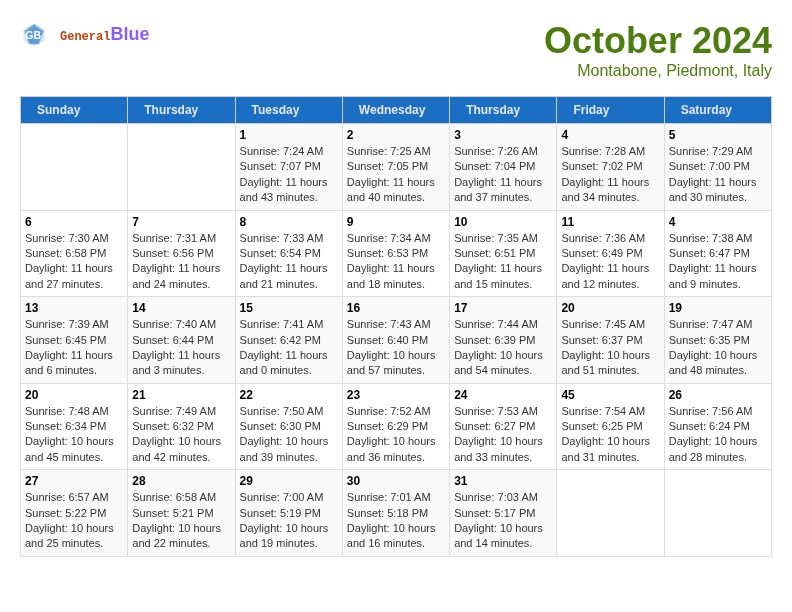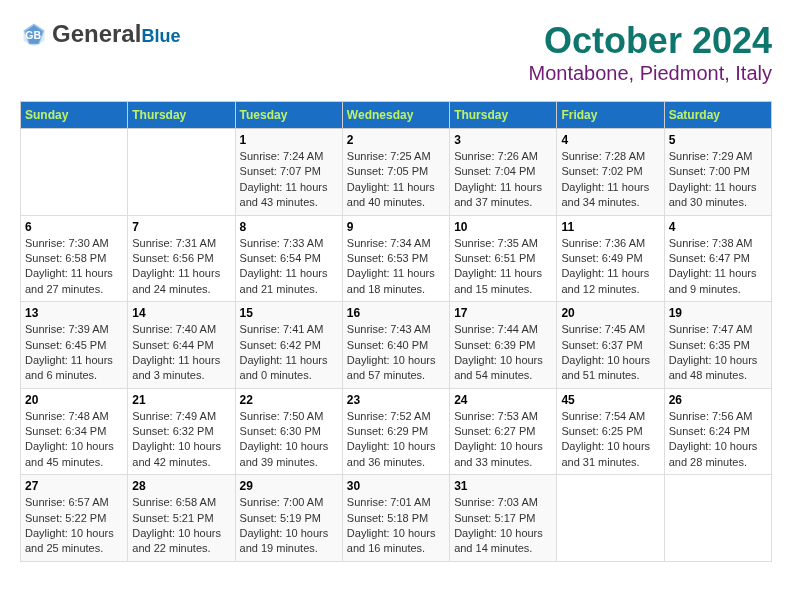--- a/index.html
+++ b/index.html
@@ -12,49 +12,49 @@
     }
     .header {
       display: flex;
       justify-content: space-between;
       align-items: flex-start;
       margin-bottom: 16px;
     }
     .logo {
       display: flex;
       align-items: center;
-      gap: 4px;
+      gap: 12px;
     }
     .logo-icon {
       width: 28px;
       height: 28px;
     }
     .title-block {
       text-align: right;
     }
     .month-title {
       font-size: 36px;
       font-weight: bold;
-      color: #0f766e;
+      color: #4d7c0f;
     }
     .location-title {
-      font-size: 20px;
-      color: #701a75;
+      font-size: 16px;
+      color: #4d7c0f;
     }
     .calendar {
       width: 100%;
       border-collapse: collapse;
       font-size: 11px;
     }
     .calendar thead tr {
       background-color: #1a6fc4;
     }
     .calendar thead th {
-      color: #bef264;
-      padding: 6px 4px;
+      color: #e5e5e5;
+      padding: 6px 16px;
       text-align: left;
       font-size: 12px;
       border: 1px solid #ccc;
     }
     .calendar tbody td {
       vertical-align: top;
       padding: 4px;
       border: 1px solid #ddd;
       width: 107px;
       min-height: 80px;
@@ -84,21 +84,21 @@
 <div class="header">
   <div class="logo">
     <svg class="logo-icon" viewBox="0 0 32 32" xmlns="http://www.w3.org/2000/svg">
       <polygon points="16,4 28,12 28,24 16,30 4,24 4,12" fill="#1a6fc4" opacity="0.15"></polygon>
       <polygon points="16,4 28,12 22,28 10,28 4,12" fill="#1a6fc4" opacity="0.3"></polygon>
       <polygon points="16,6 26,13 21,27 11,27 6,13" fill="#1a6fc4" opacity="0.5"></polygon>
       <text x="6" y="22" font-size="12" font-weight="bold" fill="#fff">GB</text>
     </svg>
     <div>
       <div>
-        <span style="font-size:24px;font-weight:bold;color:#404040;">General</span><span style="font-size:18px;font-weight:bold;color:#0369a1;">Blue</span>
+        <span style="font-size:12px;font-weight:bold;color:#c2410c;font-family:Liberation Mono, monospace;">General</span><span style="font-size:18px;font-weight:bold;color:#8b5cf6;">Blue</span>
       </div>
     </div>
   </div>
   <div class="title-block">
     <div class="month-title">October 2024</div>
     <div class="location-title">Montabone, Piedmont, Italy</div>
   </div>
 </div>
 
 <table class="calendar">

